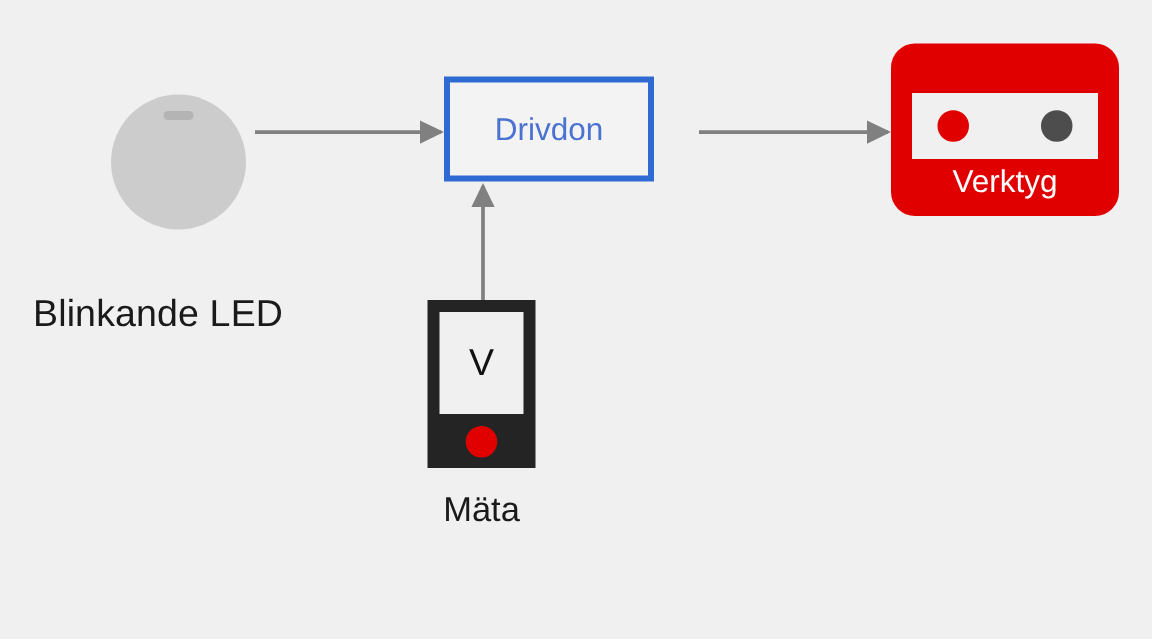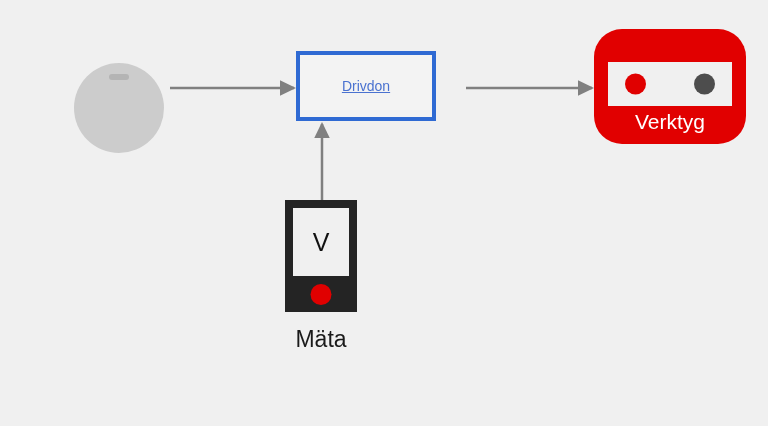--- a/index.html
+++ b/index.html
@@ -61,34 +61,33 @@
     width: 140px;
     height: 70px;
     border: 4px solid #2f6ad3;
     background: #f3f3f3;
     box-sizing: border-box;
     display: flex;
     align-items: center;
     justify-content: center;
   }
   .driver-label {
-    font-size: 14px;
+    font-size: 21px;
     color: #4a72d0;
     line-height: 1;
-    text-decoration: underline;
   }
 
   
   .tool-box {
     position: absolute;
     left: 594px;
     top: 29px;
     width: 152px;
     height: 115px;
-    border-radius: 28px;
+    border-radius: 16px;
     background: #e10000;
     box-sizing: border-box;
   }
   .tool-strip {
     position: absolute;
     left: 14px;
     top: 33px;
     width: 124px;
     height: 44px;
     background: #f0f0f0;
@@ -175,20 +174,21 @@
 </style>
 </head>
 <body>
 
 <div id="canvas">
 
   <div class="led-node">
     <div class="led-bulb"></div>
     <div class="led-slot"></div>
   </div>
+  <div class="led-caption">Blinkande LED</div>
 
   <svg class="connector" id="edge-led-driver" viewBox="0 0 132 24">
     <defs>
       <marker id="ah-right-1" markerWidth="7" markerHeight="7" refX="5.6" refY="3.5" orient="auto" markerUnits="strokeWidth">
         <path d="M0,0.4 L6.4,3.5 L0,6.6 z" fill="#808080"></path>
       </marker>
     </defs>
     <line x1="0" y1="12" x2="124" y2="12" stroke="#808080" stroke-width="2.5" marker-end="url(#ah-right-1)"></line>
   </svg>
 

